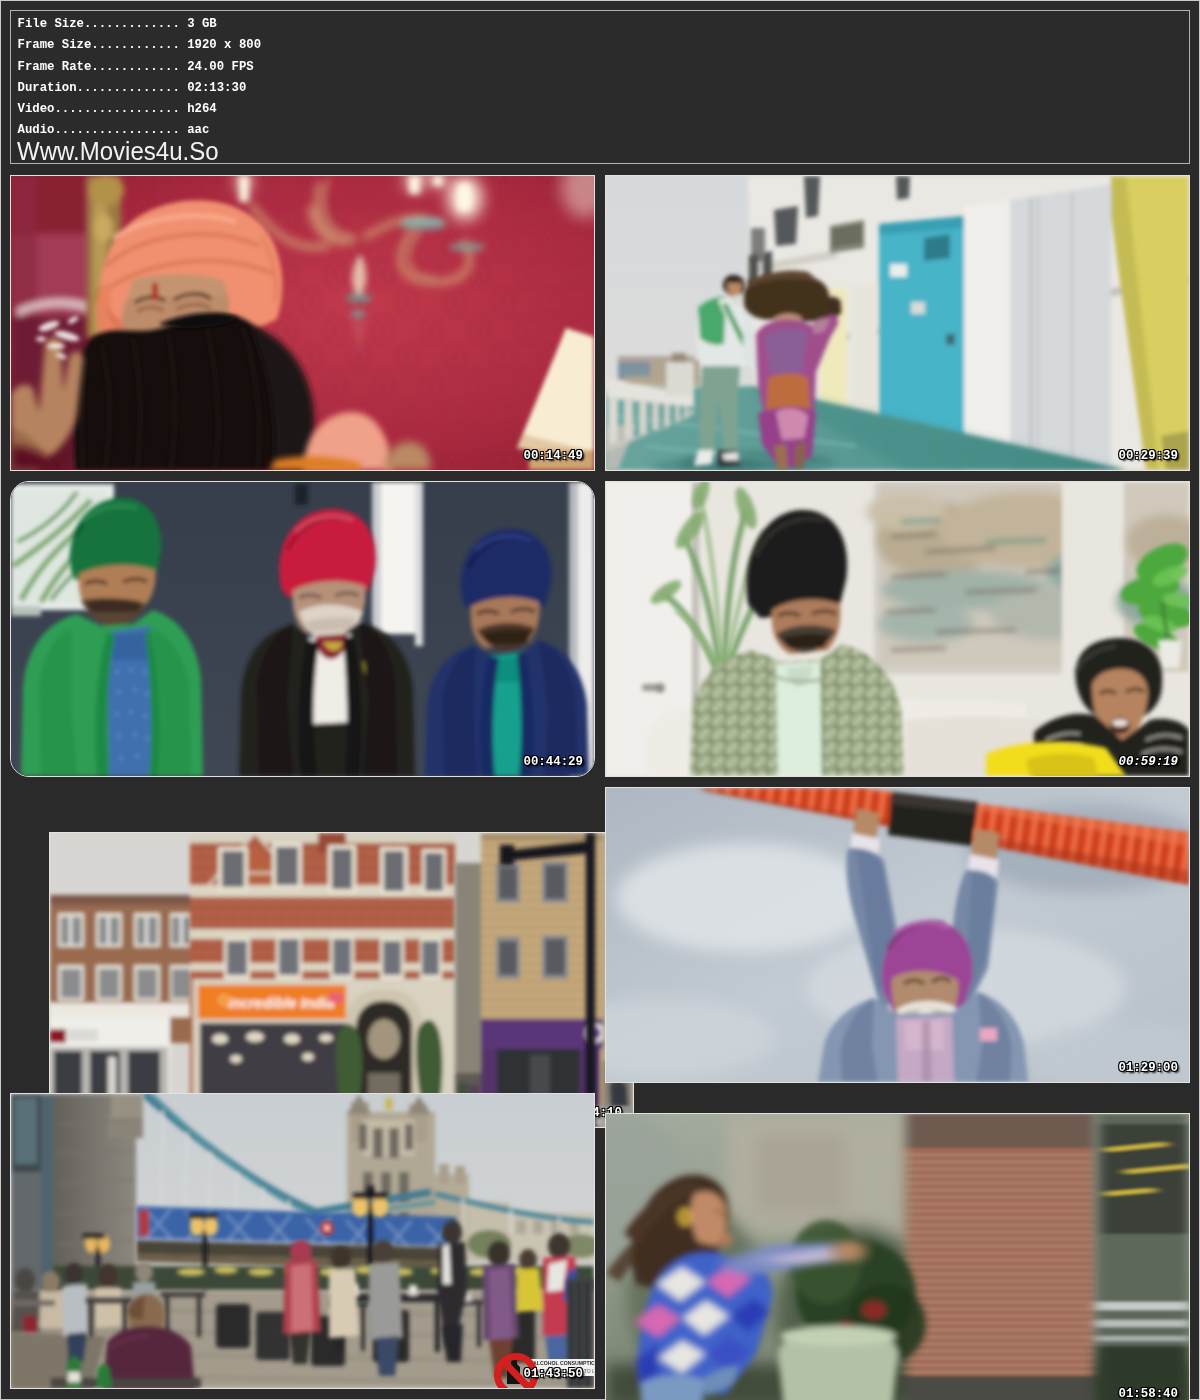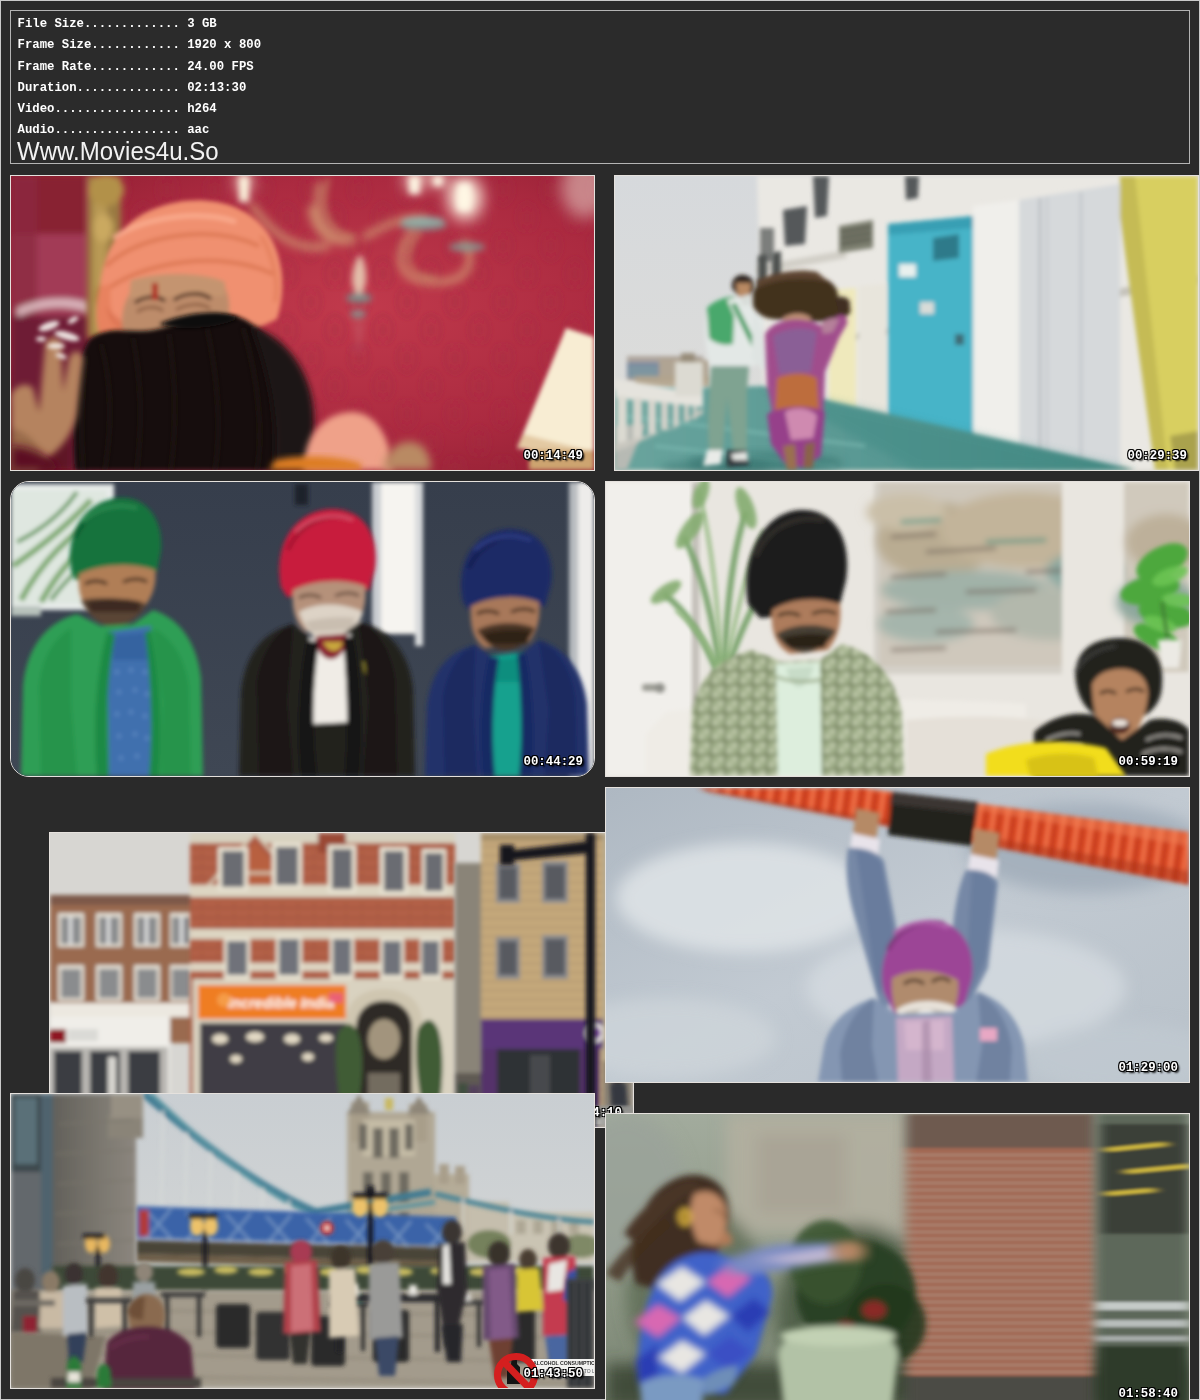--- a/index.html
+++ b/index.html
@@ -9,23 +9,23 @@
 #infobox{position:absolute;left:10px;top:10px;width:1178px;height:152px;border:1px solid #b4b4b4;background:#2b2b2b;}
 #infobox pre{margin:0;position:absolute;left:6.5px;top:3px;font-family:Liberation Mono, monospace;
  font-weight:bold;font-size:12.3px;line-height:21.3px;color:#ffffff;}
 #sitename{position:absolute;left:6px;bottom:-2px;color:#f2f2f2;font-size:25.7px;line-height:25.7px;transform:scaleX(.935);transform-origin:left bottom;
  font-family:"Liberation Sans",sans-serif;font-weight:400;letter-spacing:0px;}
 .shot{position:absolute;width:583px;height:294px;border:1px solid #e5e1dd;overflow:hidden;}
 .shot svg{position:absolute;left:0;top:0;display:block;}
 .ts{position:absolute;right:11px;bottom:7px;font-family:"Liberation Mono",monospace;font-weight:bold;
  font-size:12.4px;color:#ffffff;text-shadow:1px 1px 0 #000,-1px -1px 0 #000,1px -1px 0 #000,-1px 1px 0 #000, 2px 2px 2px #000;}
 #s1{left:10px;top:175px;background:#15803d;}
-#s2{left:605px;top:175px;background:#cfd3d6;margin-left:9px;}
+#s2{left:605px;top:175px;background:#cfd3d6;}
 #s3{left:10px;top:481px;background:#394150;border-radius:19px;}
-#s4{left:605px;top:481px;background:#e6e3de;}
+#s4{left:605px;top:481px;background:#e6e3de;font-style:italic;}
 #s5{left:10px;top:832px;background:#a16207;margin-left:39px;}
 #s6{left:605px;top:787px;background:#a21caf;}
 #s7{left:10px;top:1093px;background:#b9bcba;text-align:center;}
 #s8{left:605px;top:1093px;background:#89927f;margin-top:20px;}
 </style>
 </head>
 <body>
 <div id="page"></div>
 <div id="infobox">
 <pre>File Size............. 3 GB

